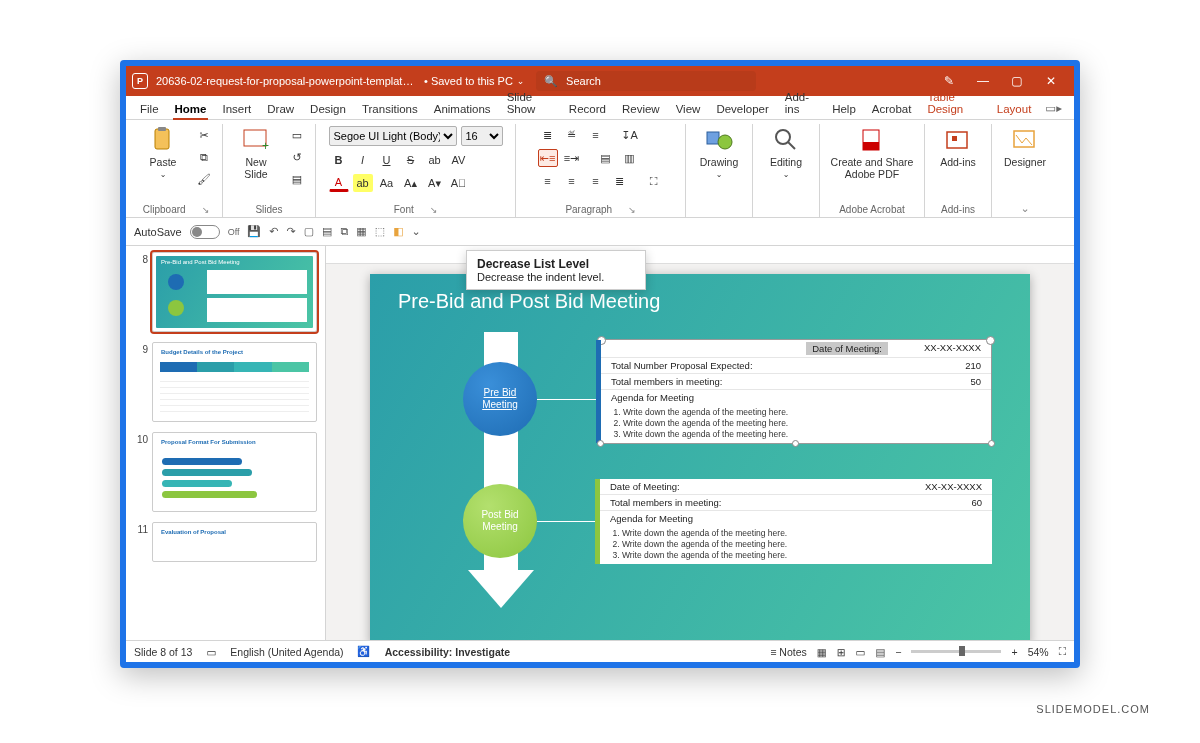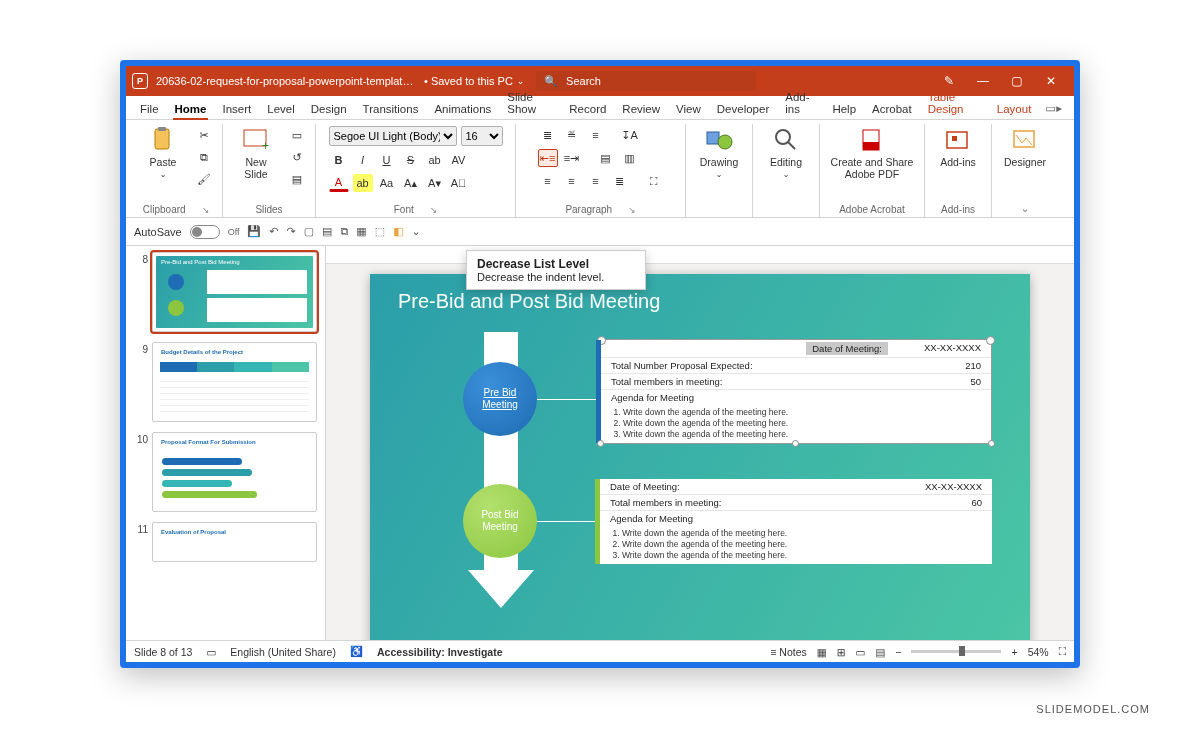--- a/index.html
+++ b/index.html
@@ -199,21 +199,21 @@
       <span class="win-ctrl">✎</span>
       <span class="win-ctrl">—</span>
       <span class="win-ctrl">▢</span>
       <span class="win-ctrl">✕</span>
     </div>
 
     <div class="tabs">
       <div class="tab">File</div>
       <div class="tab active">Home</div>
       <div class="tab">Insert</div>
-      <div class="tab">Level</div>
+      <div class="tab">Draw</div>
       <div class="tab">Design</div>
       <div class="tab">Transitions</div>
       <div class="tab">Animations</div>
       <div class="tab">Slide Show</div>
       <div class="tab">Record</div>
       <div class="tab">Review</div>
       <div class="tab">View</div>
       <div class="tab">Developer</div>
       <div class="tab">Add-ins</div>
       <div class="tab">Help</div>
@@ -583,21 +583,21 @@
             </div>
 
           </div>
         </div>
       </div>
     </div>
 
     <div class="status">
       <span>Slide 8 of 13</span>
       <span>▭</span>
-      <span>English (United Share)</span>
+      <span>English (United Agenda)</span>
       <span>♿</span>
       <b>Accessibility: Investigate</b>
       <div class="right">
         <span>≡ <span>Notes</span></span>
         <span>▦</span>
         <span>⊞</span>
         <span>▭</span>
         <span>▤</span>
         <span>−</span>
         <span class="zoom-slider"></span>

